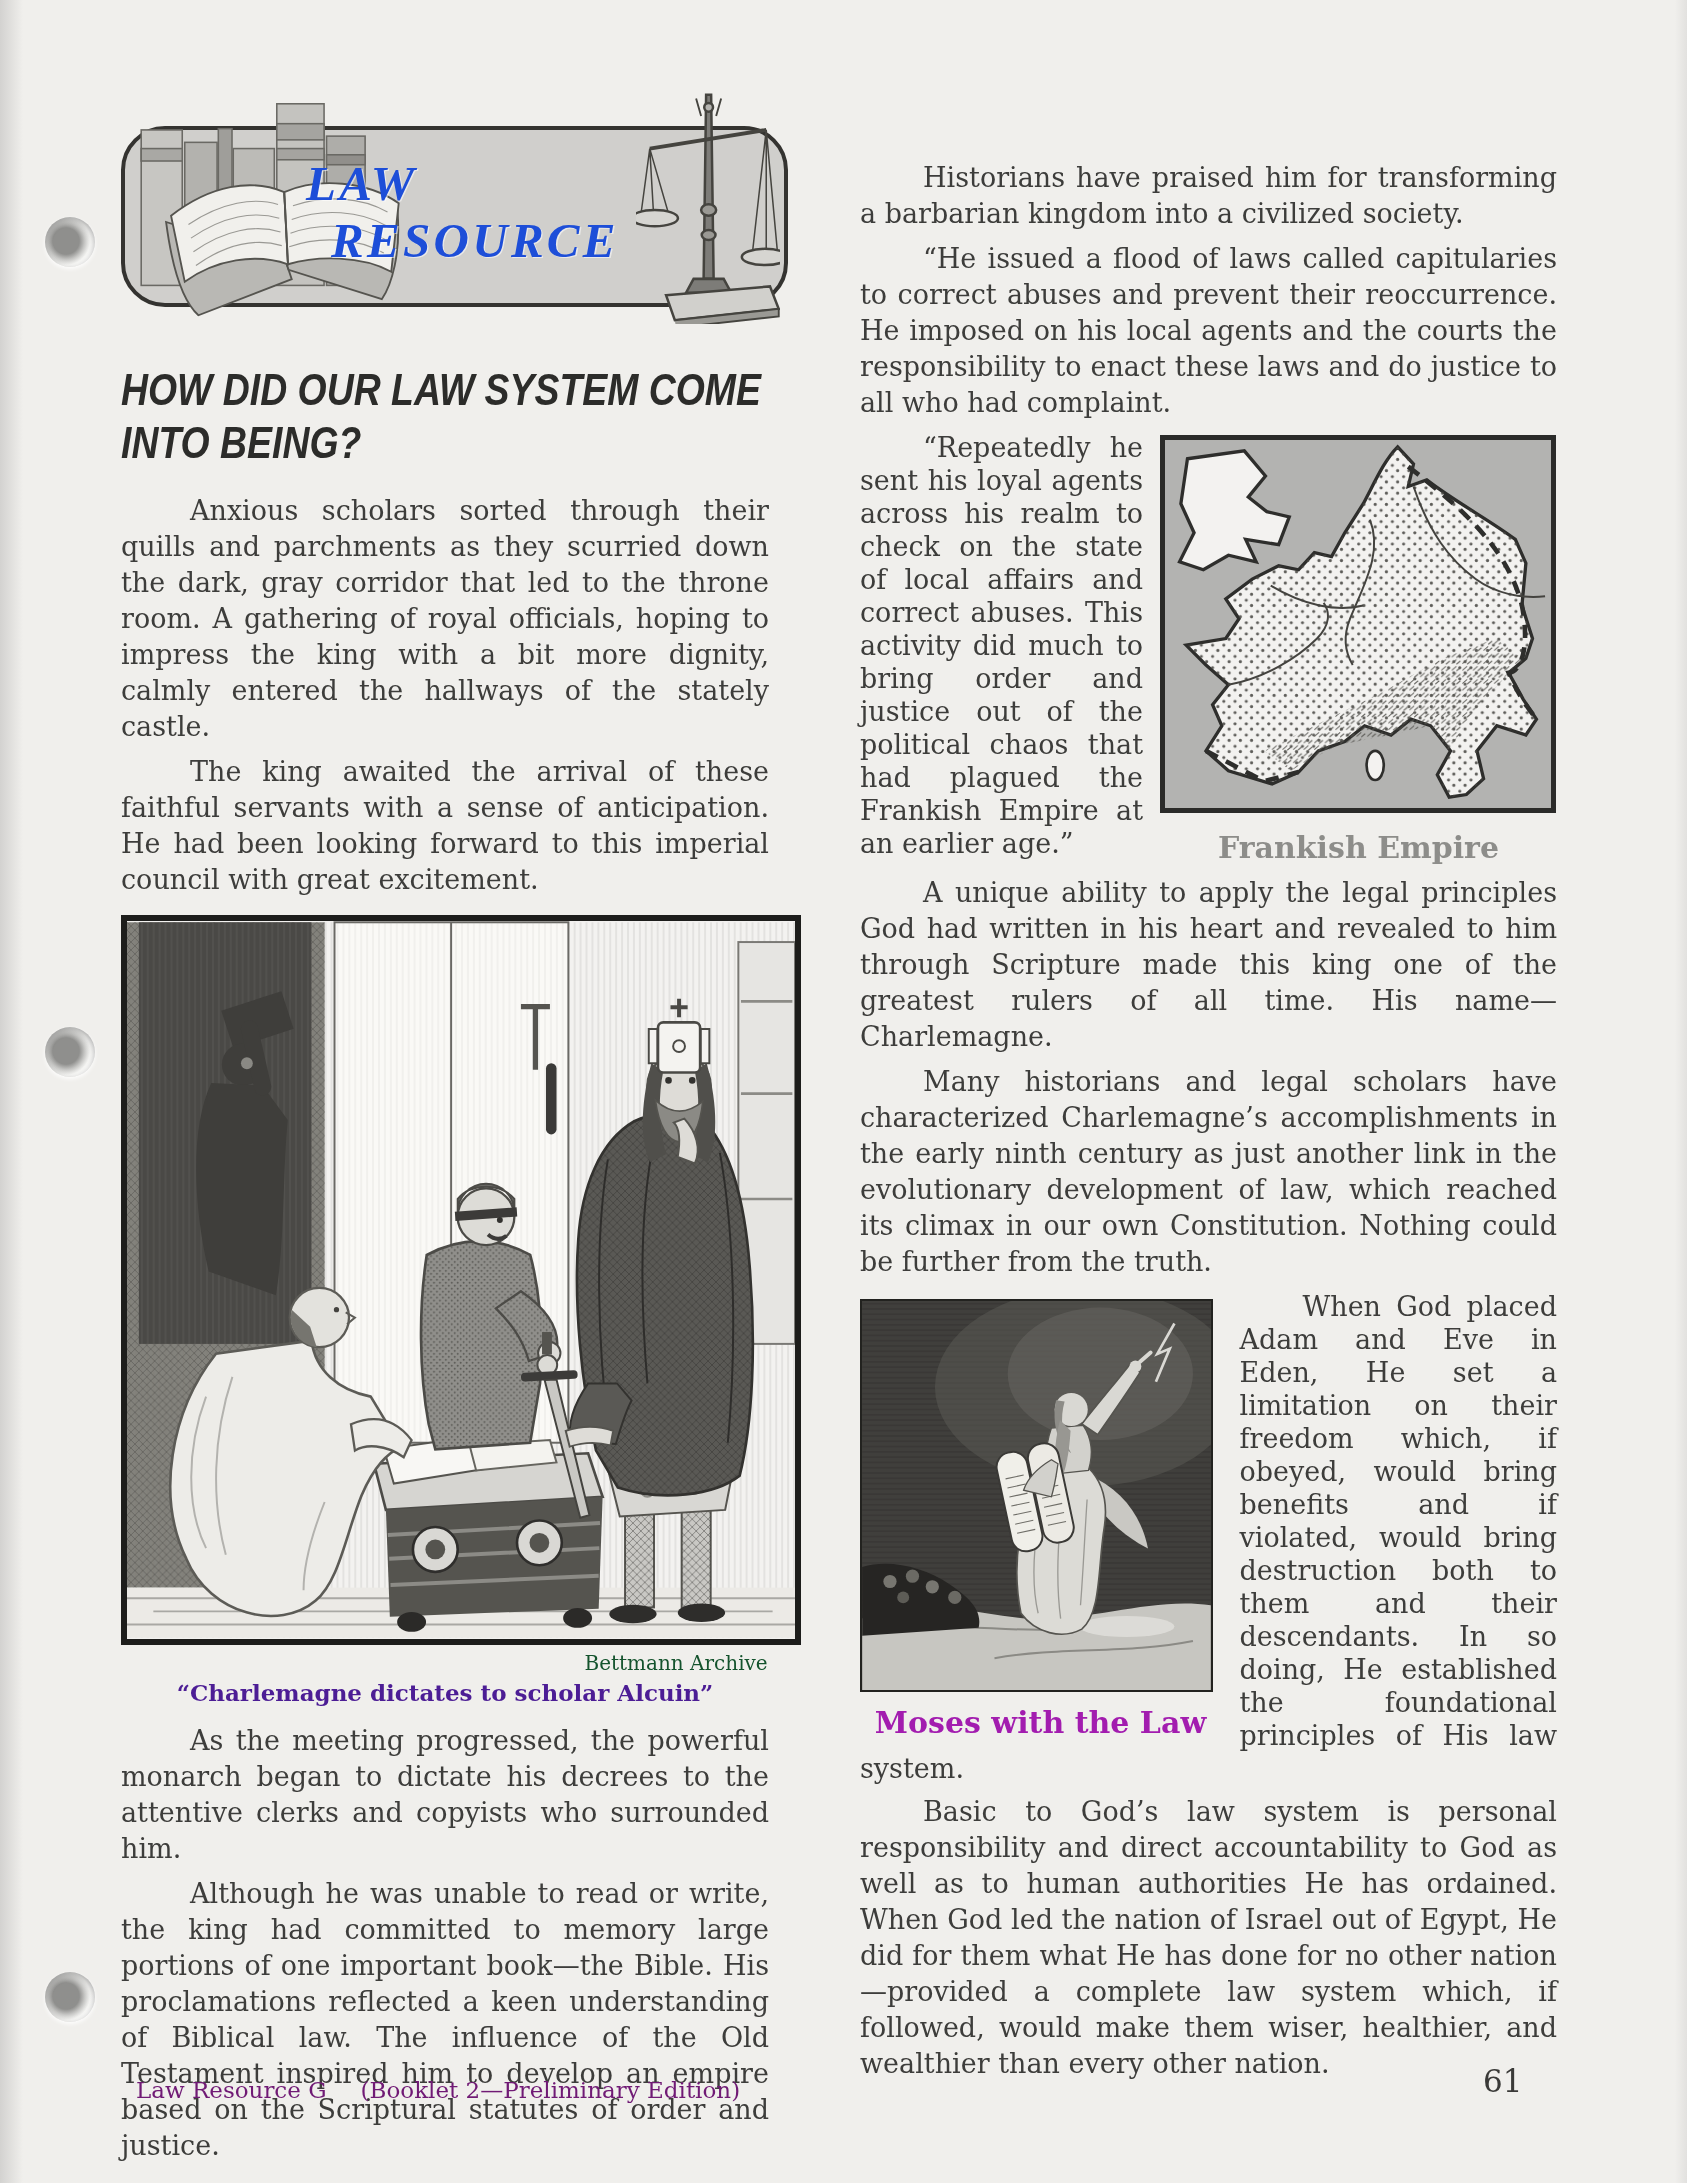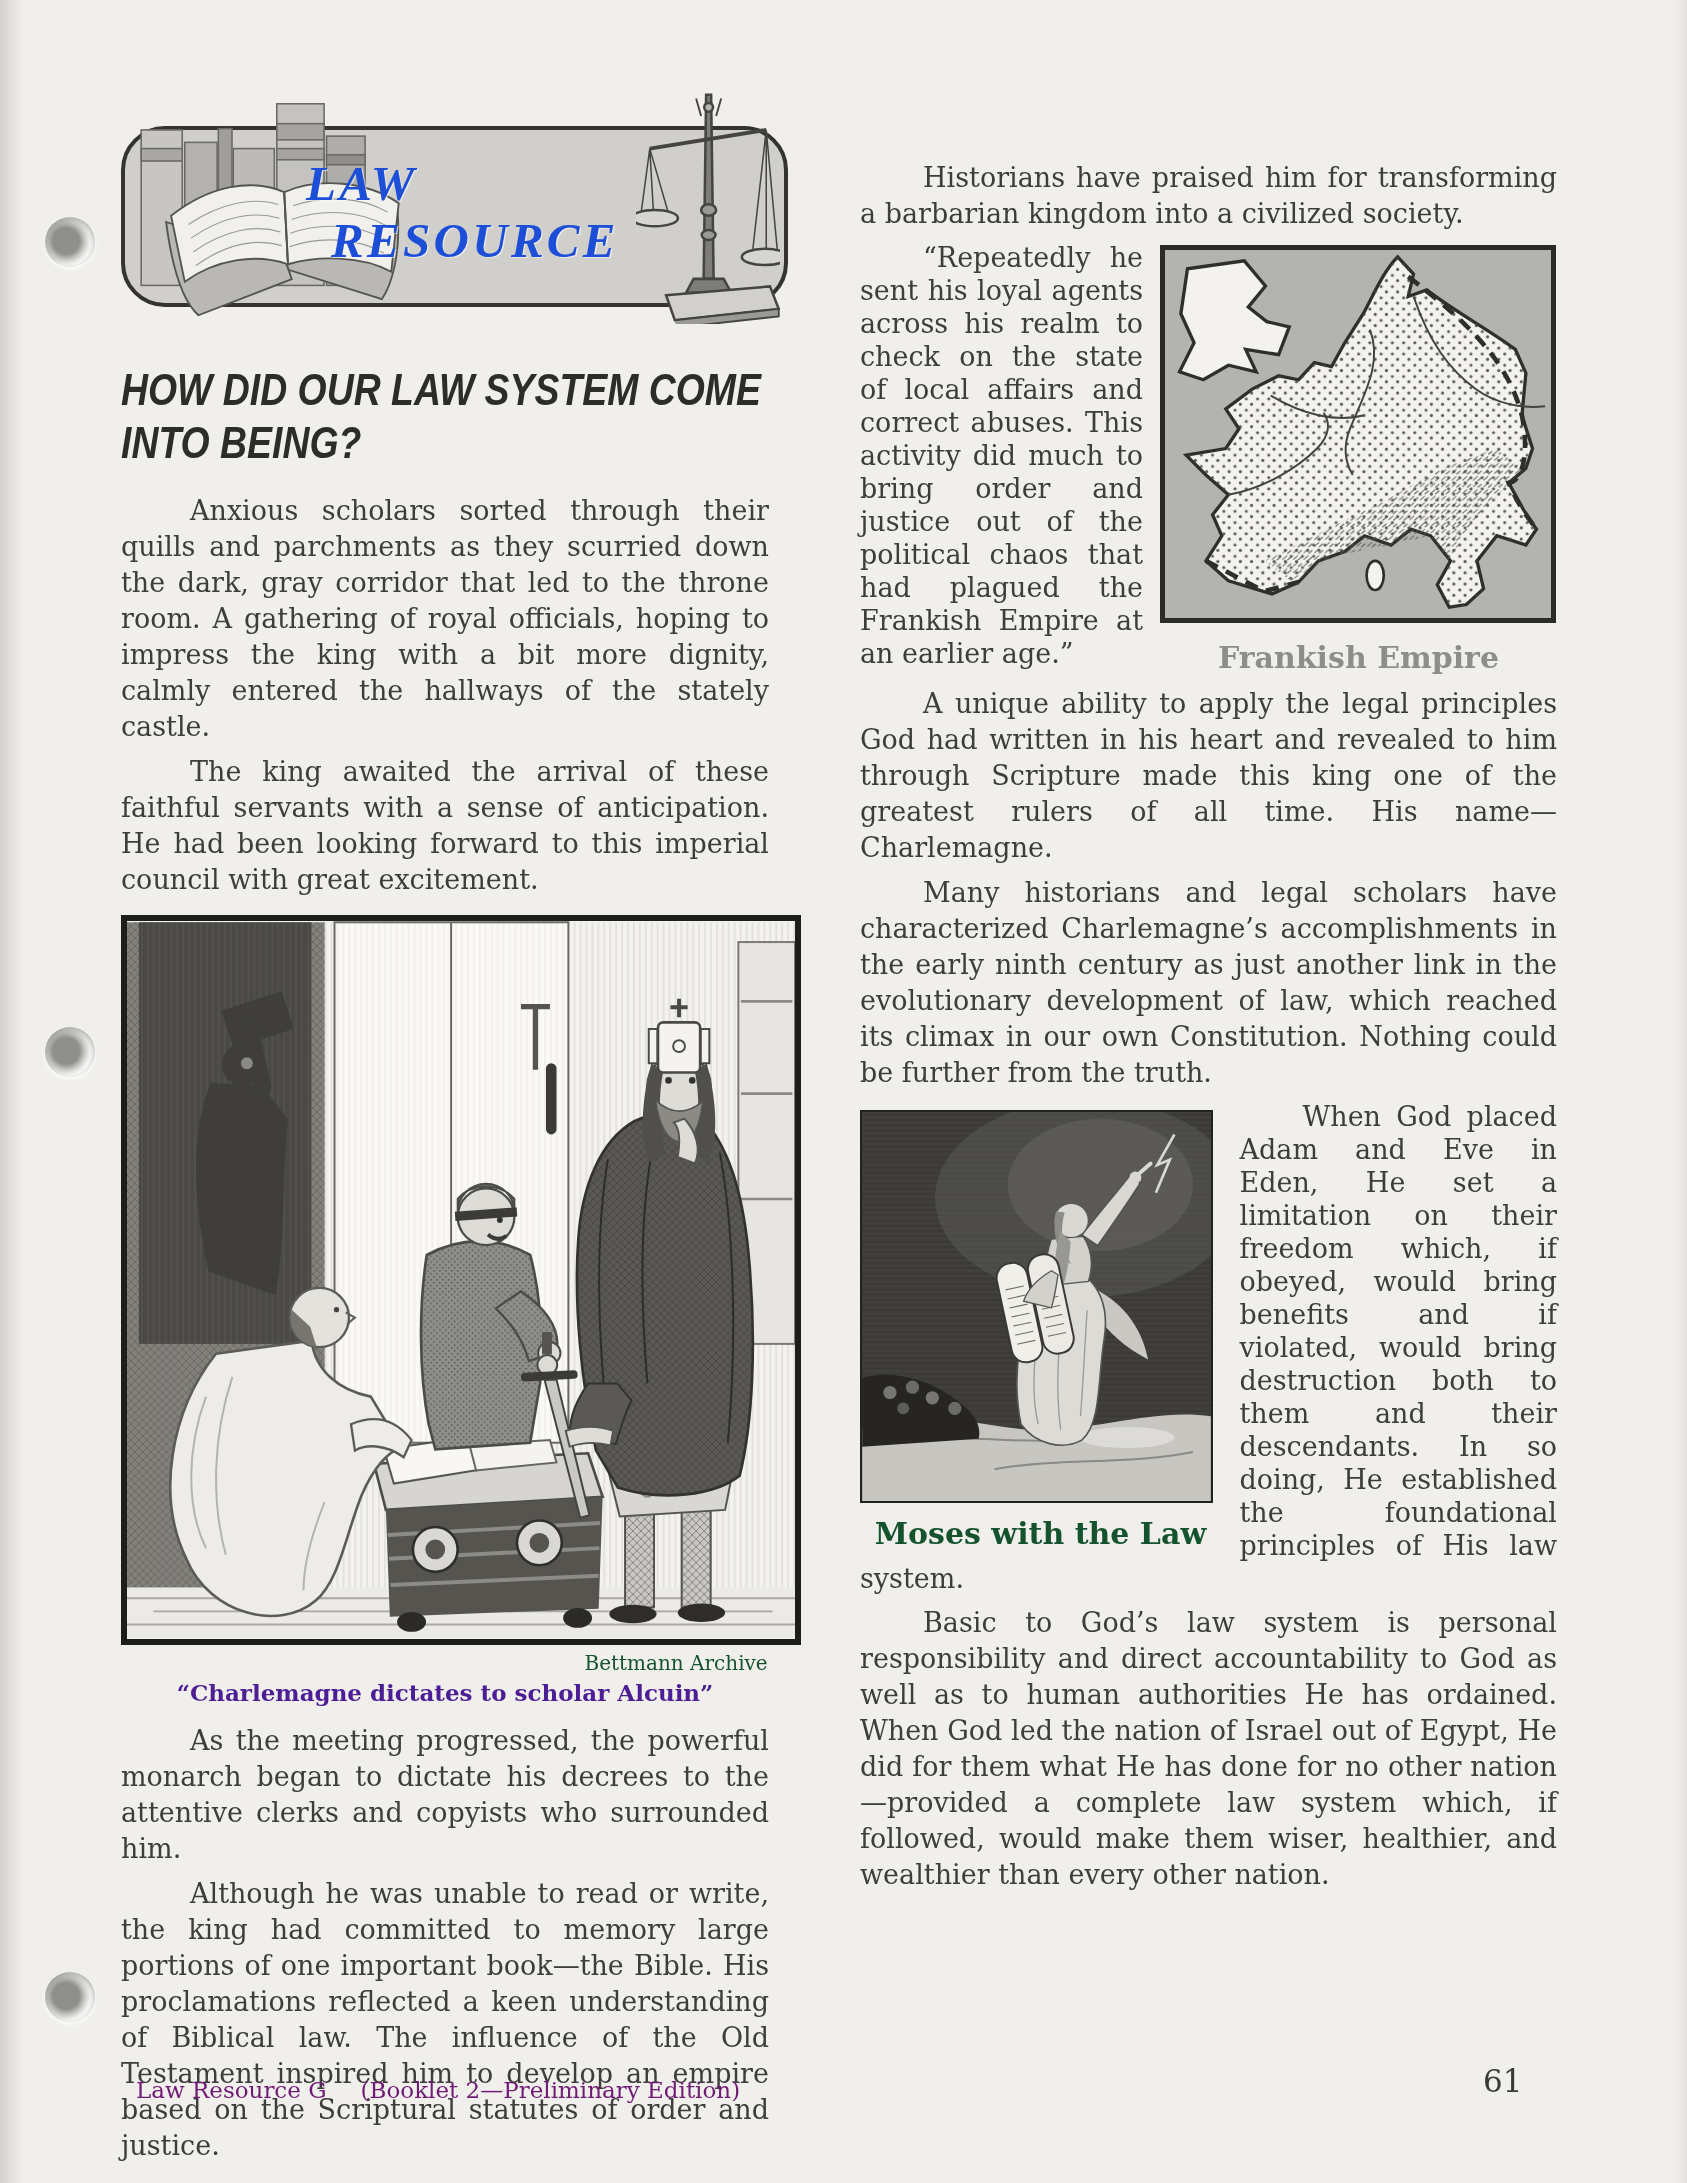--- a/index.html
+++ b/index.html
@@ -45,21 +45,21 @@
   .charl-frame{width:668px;height:718px;}
   .credit{font-size:20px;text-align:right;color:#14532d;margin:5.3px 1.3px 1.3px 0;}
   .fig-caption{font-size:23px;font-weight:bold;color:#4c1d95;text-align:center;margin:4px 0 17px 0;}
 
   .map-block{float:right;width:397px;margin:4px 0 10.6px 17px;}
   .map-frame{width:386px;height:368px;border:5.3px solid #2b2b29;background:#b3b3b1;}
   .map-caption{font-size:30px;font-weight:bold;color:#8d8d8a;text-align:center;margin-top:17px;}
 
   .moses-block{float:left;width:361px;margin:9.3px 18.5px 4px 0;}
   .moses-frame{width:349px;height:389px;border:2.6px solid #22221f;background:#403f3c;}
-  .moses-caption{font-size:30px;font-weight:bold;color:#14532d;text-align:center;margin-top:13.2px;}
+  .moses-caption{font-size:30px;font-weight:bold;color:#a21caf;text-align:center;margin-top:13.2px;}
 
   
   .footer{position:absolute;left:136px;top:2077px;font-size:23px;color:#701a75;z-index:2;}
   .footer .ed{margin-left:34px;}
   .pagenum{position:absolute;left:1483px;top:2063px;font-size:31px;color:#3a3a38;z-index:2;}
   svg{display:block;}
 </style>
 </head>
 <body>
 
@@ -259,20 +259,21 @@
       <div class="credit">Bettmann Archive</div>
       <figcaption class="fig-caption">“Charlemagne dictates to scholar Alcuin”</figcaption>
     </figure>
 
     <p class="bt">As the meeting progressed, the powerful monarch began to dictate his decrees to the attentive clerks and copyists who surrounded him.</p>
     <p class="bt">Although he was unable to read or write, the king had committed to memory large portions of one important book—the Bible. His proclamations reflected a keen understanding of Biblical law. The influence of the Old Testament inspired him to develop an empire based on the Scriptural statutes of order and justice.</p>
   </div>
 
   <div class="col-right">
     <p class="bt">Historians have praised him for transforming a barbarian kingdom into a civilized society.</p>
+    <p class="bt">“He issued a flood of laws called capitularies to correct abuses and prevent their reoccurrence. He imposed on his local agents and the courts the responsibility to enact these laws and do justice to all who had complaint.</p>
 
     <div class="map-block">
       <div class="map-frame">
         <svg viewBox="0 0 584 556" width="386" height="368">
           <defs>
             <pattern id="mdot" width="17" height="17" patternUnits="userSpaceOnUse">
               <circle cx="4" cy="4" r="2.4" fill="#44433f"></circle>
                 <circle cx="12" cy="12" r="2.4" fill="#44433f"></circle>
             </pattern>
             <pattern id="mmt" width="16" height="10" patternUnits="userSpaceOnUse">

